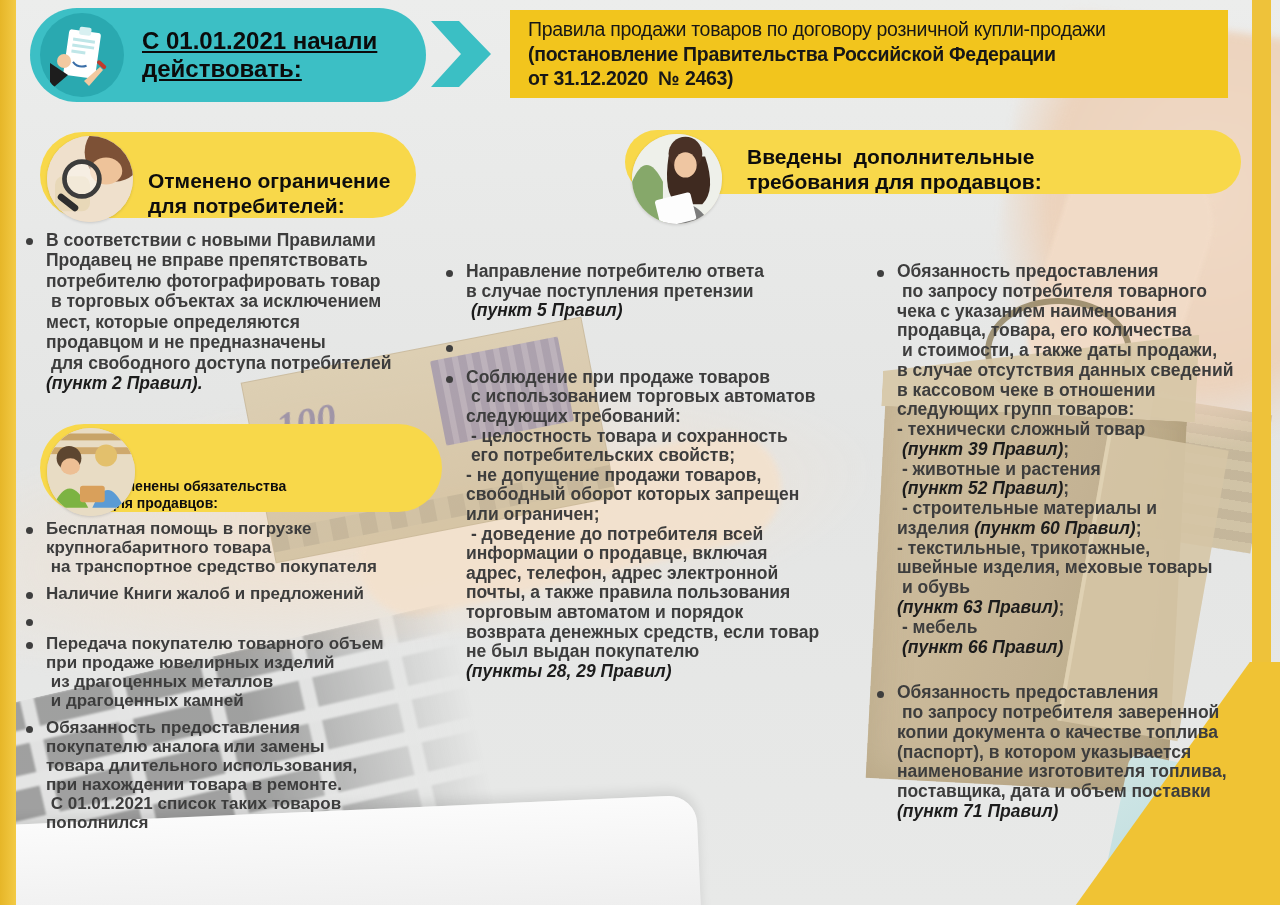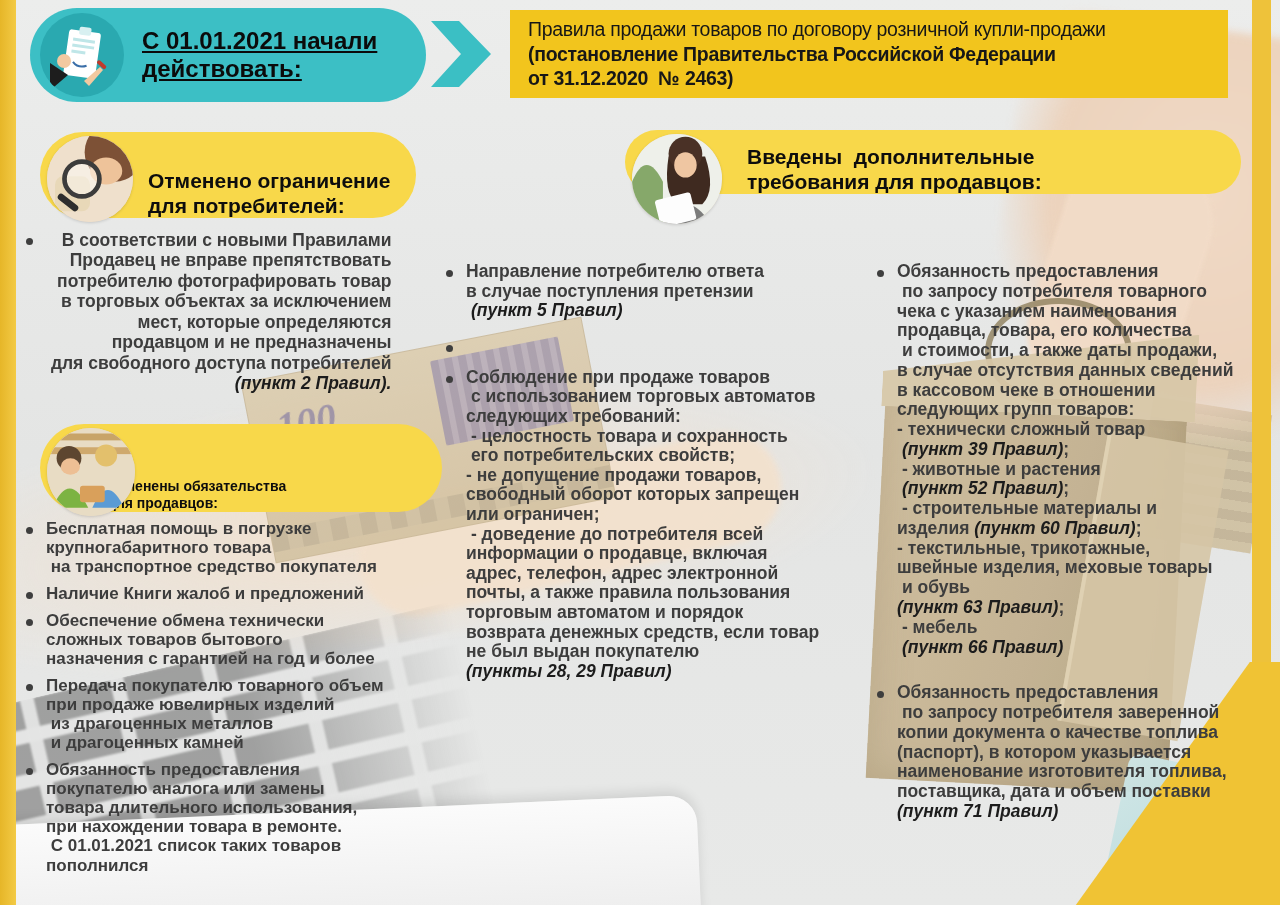--- a/index.html
+++ b/index.html
@@ -78,21 +78,21 @@
   .pill2 .ptitle{margin-left:67px;font-size:14px;}
   .pill3{left:625px;top:130px;width:616px;height:64px;}
   .pill3 .avatar{width:90px;height:90px;}
   .pill3 .ptitle{margin-left:122px;font-size:21px;}
   
   .blist{position:absolute;z-index:3;display:flex;flex-direction:column;}
   .bitem{display:flex;align-items:flex-start;}
   .dot{width:7px;height:7px;border-radius:50%;background:#3e3e3e;margin:8px 13px 0 0;flex:none;}
   .btext{white-space:pre-wrap;font-weight:700;color:#3d3d3d;}
   .note{font-style:italic;color:#1c1c1c;}
-  .col-left1{left:26px;top:230px;width:420px;gap:10px;font-size:17.5px;line-height:1.17;text-align:right;}
+  .col-left1{left:26px;top:230px;width:420px;gap:10px;font-size:17.5px;line-height:1.17;}
   .col-left2{left:26px;top:519px;width:424px;gap:8px;font-size:17px;line-height:1.12;}
   .col-mid{left:446px;top:262px;width:428px;gap:16px;font-size:17.5px;line-height:1.12;}
   .col-right{left:877px;top:262px;width:388px;gap:26px;font-size:17.5px;line-height:1.13;}
 </style>
 </head>
 <body>
 
 <div class="canvas">
 
   <div class="ph hand-left"></div>
@@ -201,23 +201,20 @@
         <div class="btext"><span>Бесплатная помощь в погрузке
 крупногабаритного товара
  на транспортное средство покупателя</span></div>
       </div>
       <div class="bitem">
         <span class="dot"></span>
         <div class="btext"><span>Наличие Книги жалоб и предложений</span></div>
       </div>
       <div class="bitem">
         <span class="dot"></span>
-        <div class="btext"><span>Обеспечение обмена технически
-сложных товаров бытового
-назначения с гарантией на год и более</span></div>
       </div>
       <div class="bitem">
         <span class="dot"></span>
         <div class="btext"><span>Передача покупателю товарного объем
 при продаже ювелирных изделий
  из драгоценных металлов
  и драгоценных камней</span></div>
       </div>
       <div class="bitem">
         <span class="dot"></span>

